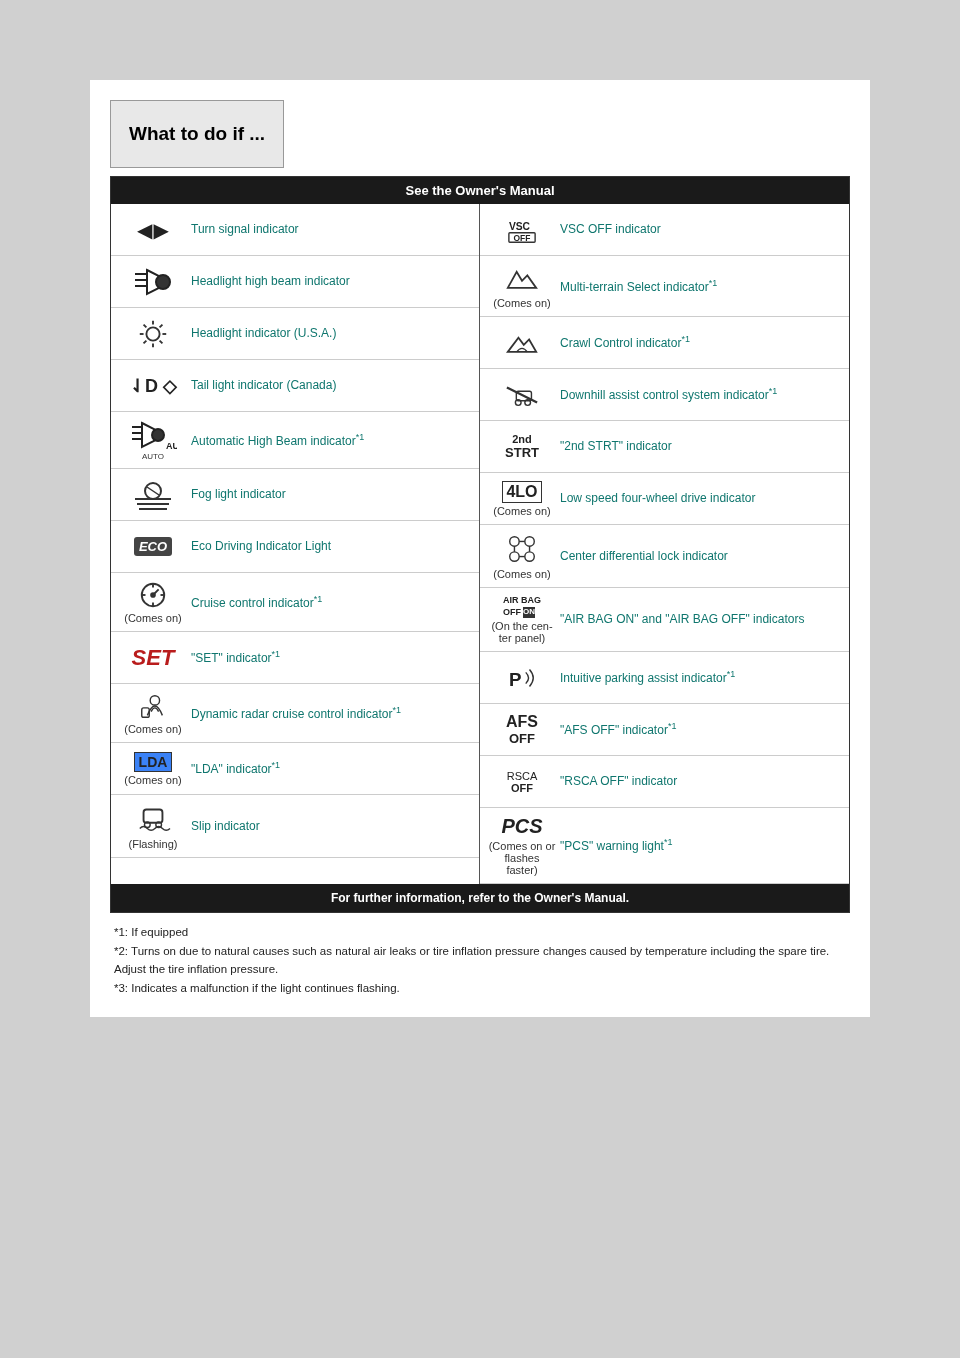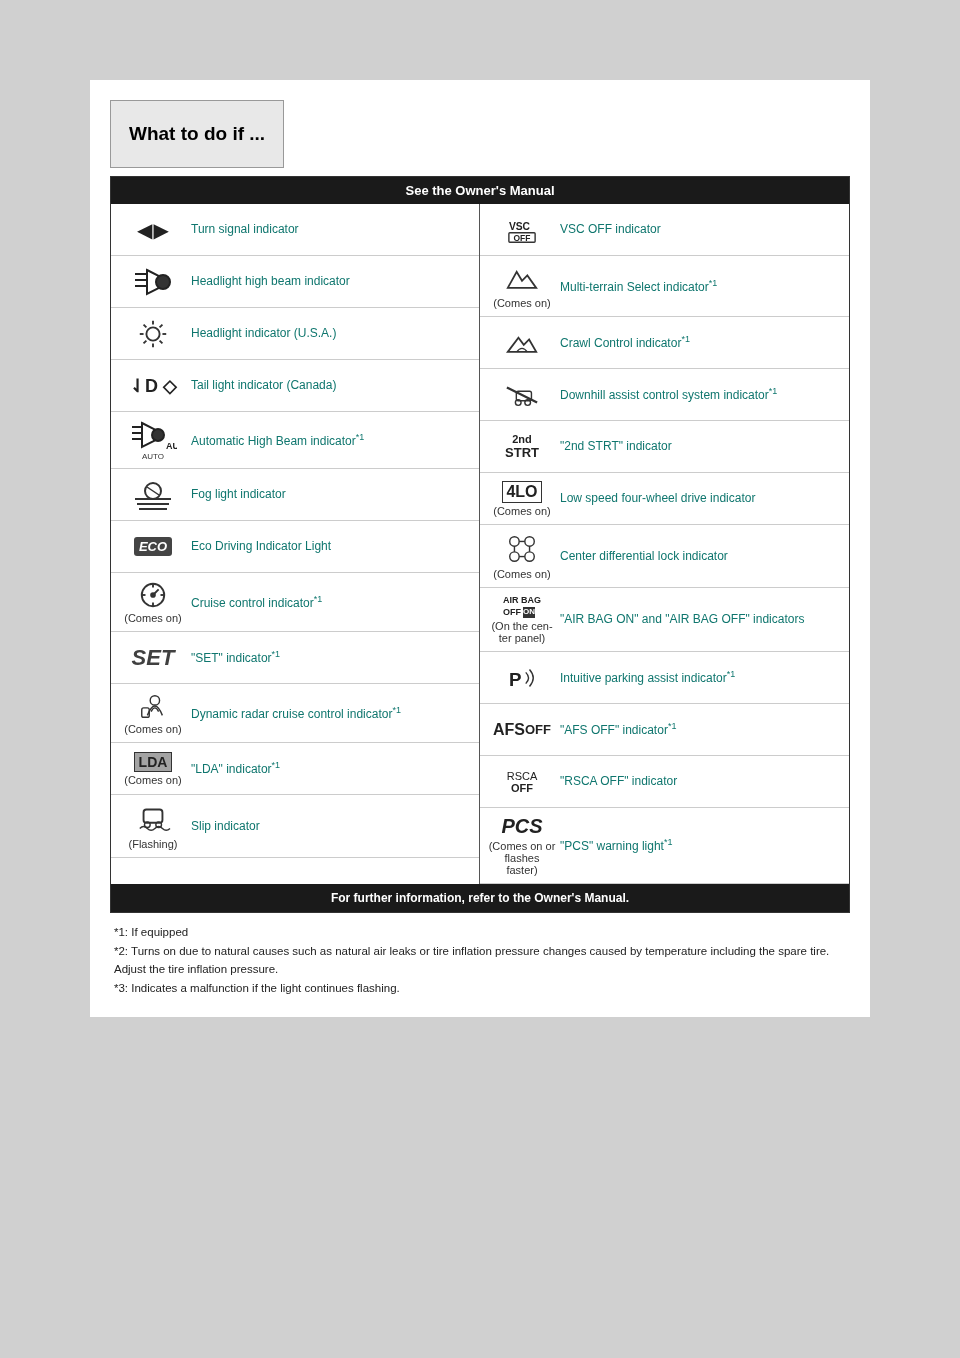--- a/index.html
+++ b/index.html
@@ -105,25 +105,25 @@
       color: #fff;
       font-weight: bold;
       font-size: 13px;
       padding: 2px 5px;
       border-radius: 3px;
       font-style: italic;
     }
     .icon-set-text {
       font-size: 22px;
       font-weight: bold;
-      color: #404040;
+      color: #b91c1c;
       font-style: italic;
     }
     .icon-lda-text {
-      background: #a3a3a3;
+      background: #3b82f6;
       border: 1.5px solid #333;
       font-size: 14px;
       font-weight: bold;
       padding: 1px 4px;
       color: #222;
     }
     .icon-2nd-strt {
       display: flex; flex-direction: column; align-items: center;
     }
     .icon-2nd-strt .line1 { font-size: 11px; font-weight: bold; color: #222; }
@@ -131,21 +131,21 @@
     .icon-4lo {
       background: #fff;
       border: 1.5px solid #333;
       font-size: 16px;
       font-weight: bold;
       padding: 1px 3px;
       color: #222;
     }
 
     .icon-afs-off {
-      display: flex; flex-direction: row; align-items: center;
+      display: flex; flex-direction: column; align-items: center;
       font-size: 14px; font-weight: bold; color: #222;
     }
     .icon-rsca-off {
       display: flex; flex-direction: column; align-items: center;
       font-size: 11px; font-weight: bold; color: #222;
     }
     .icon-pcs {
       display: flex; flex-direction: column; align-items: center;
     }
     .icon-pcs .pcs-text { font-size: 20px; font-weight: bold; color: #222; font-style: italic; }

